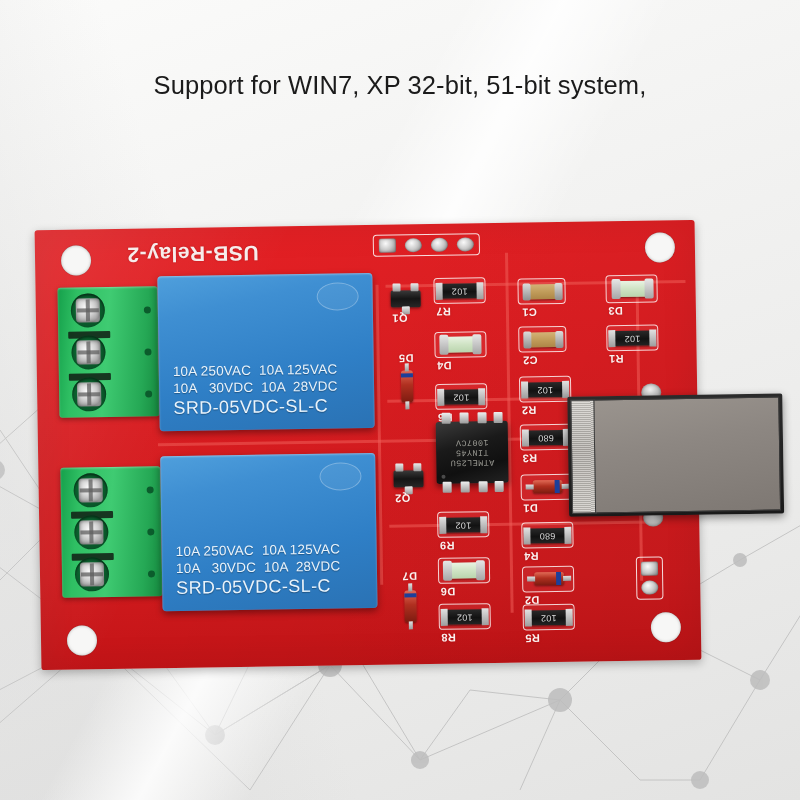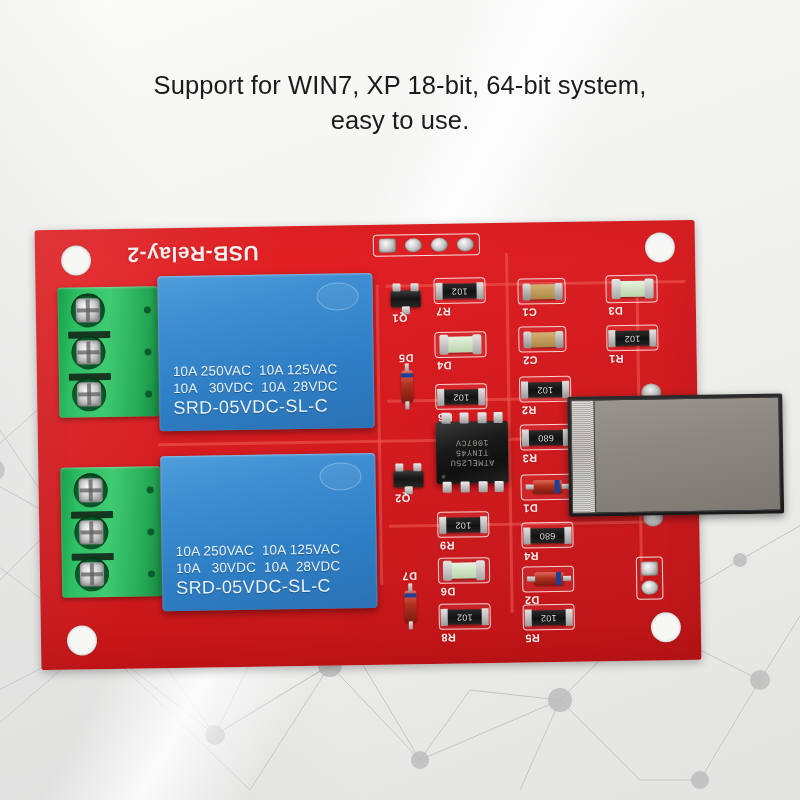--- a/index.html
+++ b/index.html
@@ -313,22 +313,21 @@
       <circle cx="300" cy="560" r="7"></circle>
       <circle cx="700" cy="780" r="9"></circle>
       <circle cx="180" cy="560" r="6"></circle>
       <circle cx="740" cy="560" r="7"></circle>
     </g>
   </svg>
 
   <div class="bg-sheen"></div>
 
   <div class="headline">
-    <span>Support for WIN7, XP 18-bit, 64-bit system,</span>
-    <span class="l2">easy to use.</span>
+    <span>Support for WIN7, XP 32-bit, 51-bit system,</span>
   </div>
 
   <div id="board-wrap">
     <div class="pcb"></div>
 
     <div class="trace" style="left:350px; top:60px; width:300px;"></div>
     <div class="trace" style="left:350px; top:175px; width:250px;"></div>
     <div class="trace" style="left:350px; top:300px; width:260px;"></div>
     <div class="trace" style="left:340px; top:60px; width:3px; height:300px;"></div>
     <div class="trace" style="left:470px; top:30px; width:3px; height:360px;"></div>

